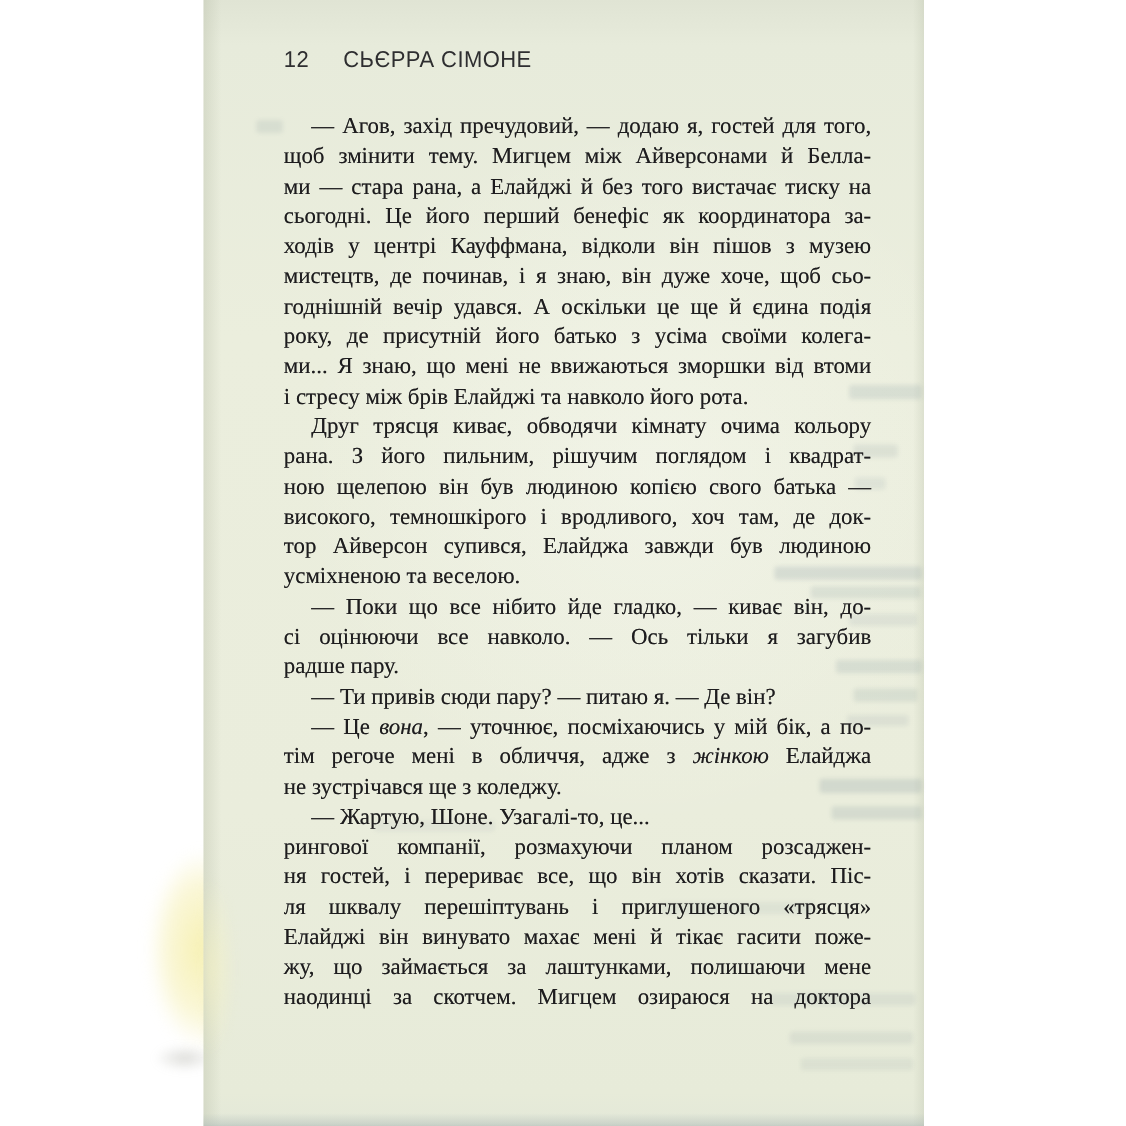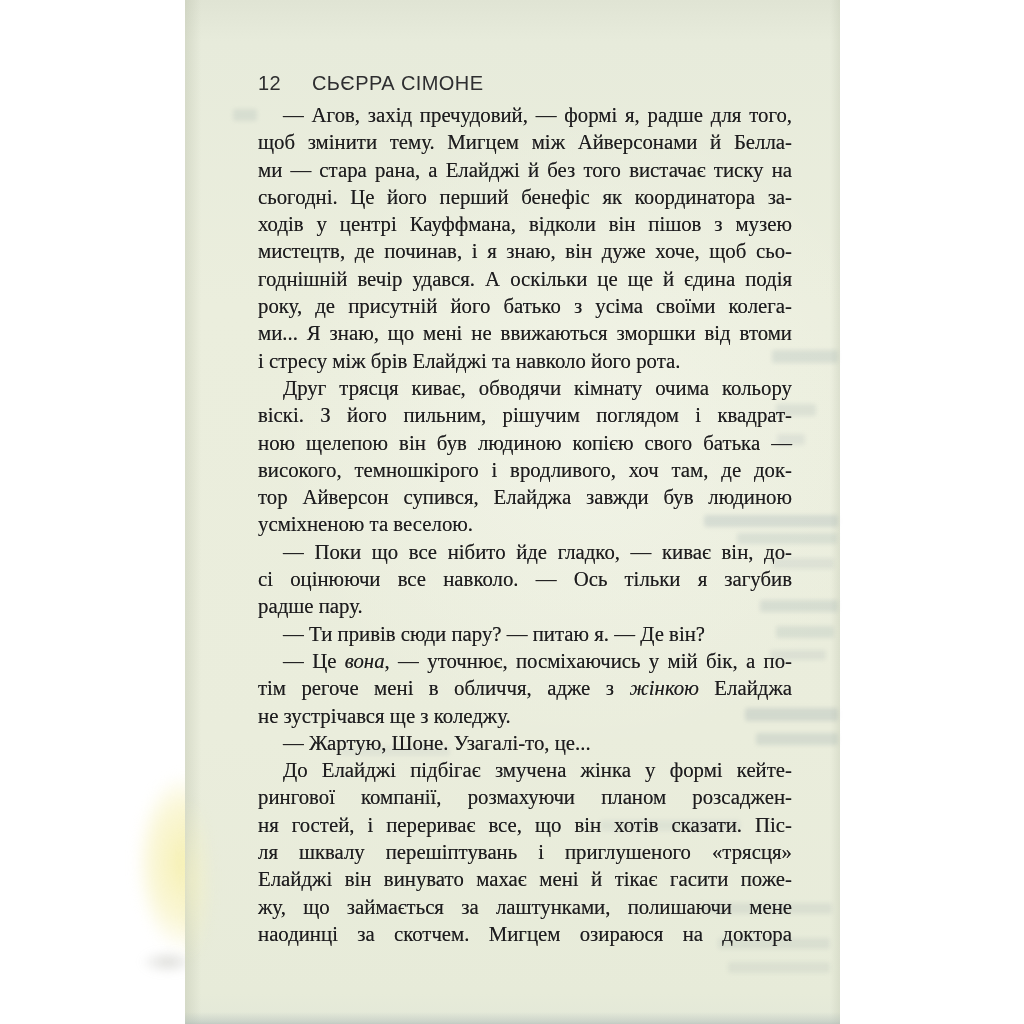--- a/index.html
+++ b/index.html
@@ -83,21 +83,20 @@
     position: absolute;
     left: 73px;   
     top: 44px;
     display: flex;
     align-items: baseline;
     font-family: "Liberation Sans", sans-serif;
     font-size: 20px;
     letter-spacing: 0.4px;
     color: var(--header-ink);
     transform: scaleY(1.04);
-    margin-top: 28px;
   }
   .header .page-num { width: 54px; }
   .text-block {
     position: absolute;
     left: 73px;   
     top: 101px;
     width: 534px;
     font-size: 20.8px;
     line-height: 27.3px;
     color: var(--ink);
@@ -145,34 +144,34 @@
 
     <div class="glow-on-page"></div>
 
     <div class="header">
       <span class="page-num">12</span>
       <span class="running-title">СЬЄРРА СІМОНЕ</span>
     </div>
 
     <div class="text-block">
         <div class="paragraph">
-          <div class="line indent">— Агов, захід пречудовий, — формі я, радше для того,</div>
+          <div class="line indent">— Агов, захід пречудовий, — додаю я, гостей для того,</div>
           <div class="line">щоб змінити тему. Мигцем між Айверсонами й Белла-</div>
           <div class="line">ми — стара рана, а Елайджі й без того вистачає тиску на</div>
           <div class="line">сьогодні. Це його перший бенефіс як координатора за-</div>
           <div class="line">ходів у центрі Кауффмана, відколи він пішов з музею</div>
           <div class="line">мистецтв, де починав, і я знаю, він дуже хоче, щоб сьо-</div>
           <div class="line">годнішній вечір удався. А оскільки це ще й єдина подія</div>
           <div class="line">року, де присутній його батько з усіма своїми колега-</div>
           <div class="line">ми... Я знаю, що мені не ввижаються зморшки від втоми</div>
           <div class="line end">і стресу між брів Елайджі та навколо його рота.</div>
         </div>
         <div class="paragraph">
           <div class="line indent">Друг трясця киває, обводячи кімнату очима кольору</div>
-          <div class="line">віскі. З його пильним, рішучим поглядом і квадрат-</div>
+          <div class="line">рана. З його пильним, рішучим поглядом і квадрат-</div>
           <div class="line">ною щелепою він був людиною копією свого батька —</div>
           <div class="line">високого, темношкірого і вродливого, хоч там, де док-</div>
           <div class="line">тор Айверсон супився, Елайджа завжди був людиною</div>
           <div class="line end">усміхненою та веселою.</div>
         </div>
         <div class="paragraph">
           <div class="line indent">— Поки що все нібито йде гладко, — киває він, до-</div>
           <div class="line">сі оцінюючи все навколо. — Ось тільки я загубив</div>
           <div class="line end">радше пару.</div>
         </div>
@@ -181,21 +180,20 @@
         </div>
         <div class="paragraph">
           <div class="line indent">— Це <i>вона</i>, — уточнює, посміхаючись у мій бік, а по-</div>
           <div class="line">тім регоче мені в обличчя, адже з <i>жінкою</i> Елайджа</div>
           <div class="line end">не зустрічався ще з коледжу.</div>
         </div>
         <div class="paragraph">
           <div class="line indent end">— Жартую, Шоне. Узагалі-то, це...</div>
         </div>
         <div class="paragraph">
-          <div class="line indent">До Елайджі підбігає змучена жінка у формі кейте-</div>
           <div class="line">рингової компанії, розмахуючи планом розсаджен-</div>
           <div class="line">ня гостей, і перериває все, що він хотів сказати. Піс-</div>
           <div class="line">ля шквалу перешіптувань і приглушеного «трясця»</div>
           <div class="line">Елайджі він винувато махає мені й тікає гасити поже-</div>
           <div class="line">жу, що займається за лаштунками, полишаючи мене</div>
           <div class="line">наодинці за скотчем. Мигцем озираюся на доктора</div>
         </div>
       </div>
 
     <div class="page-bottom-edge"></div>

